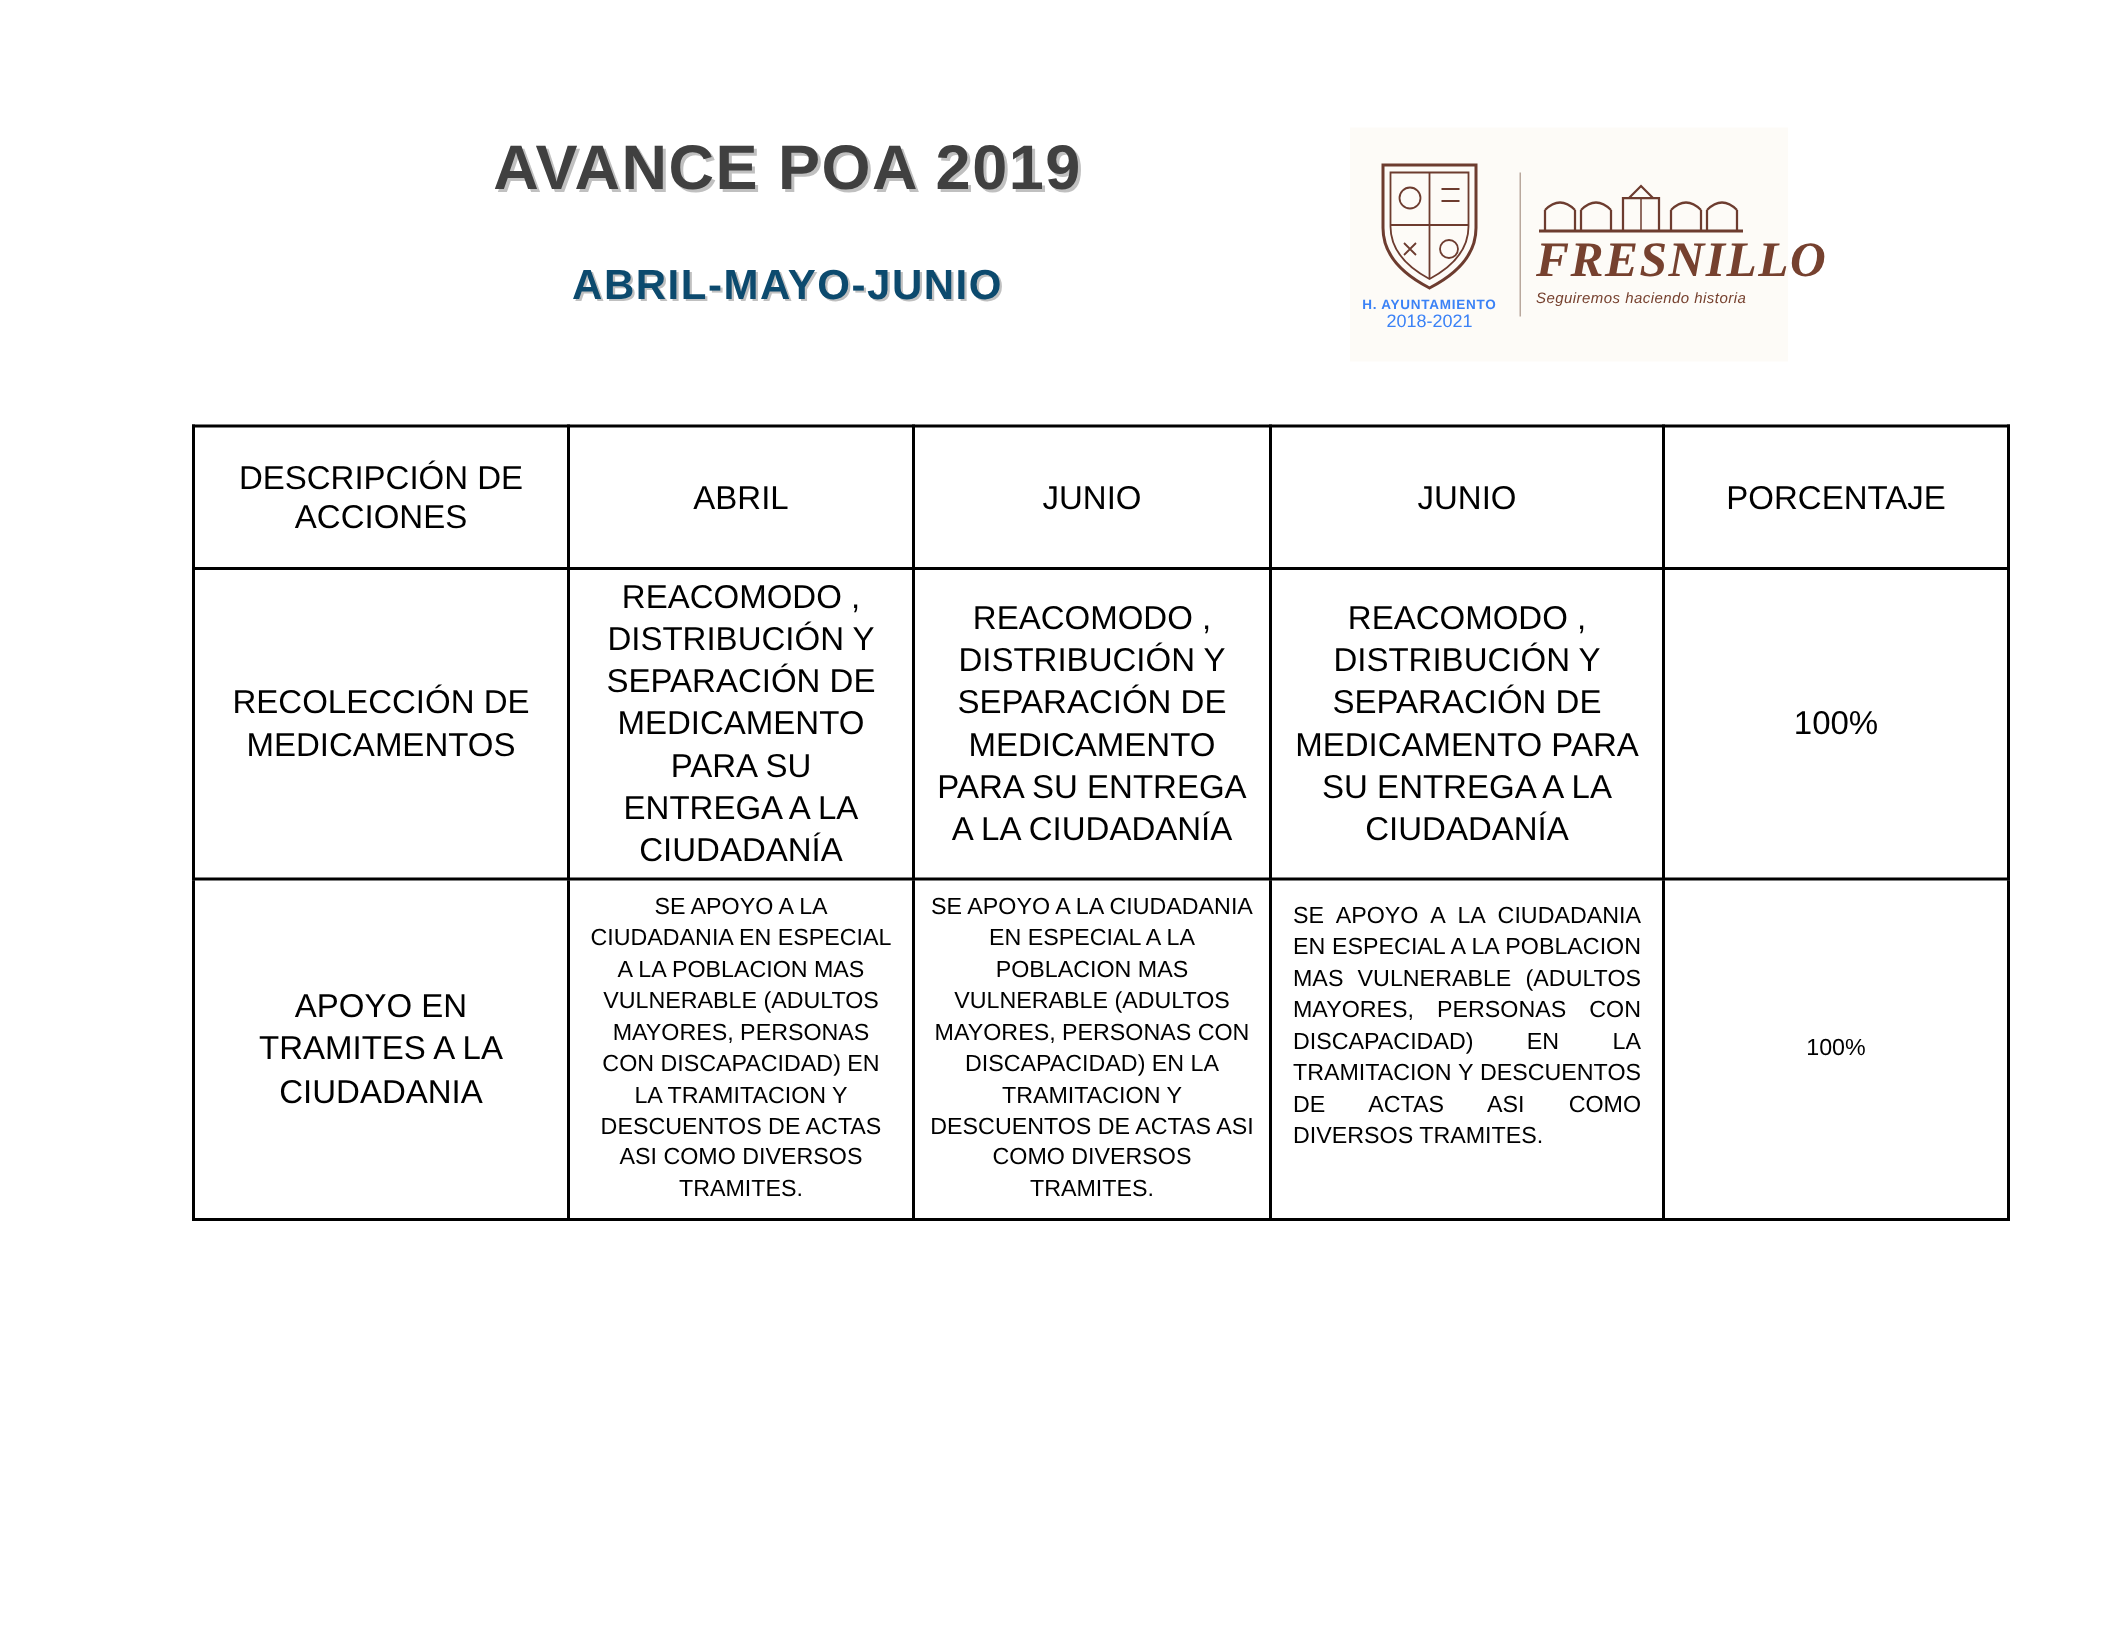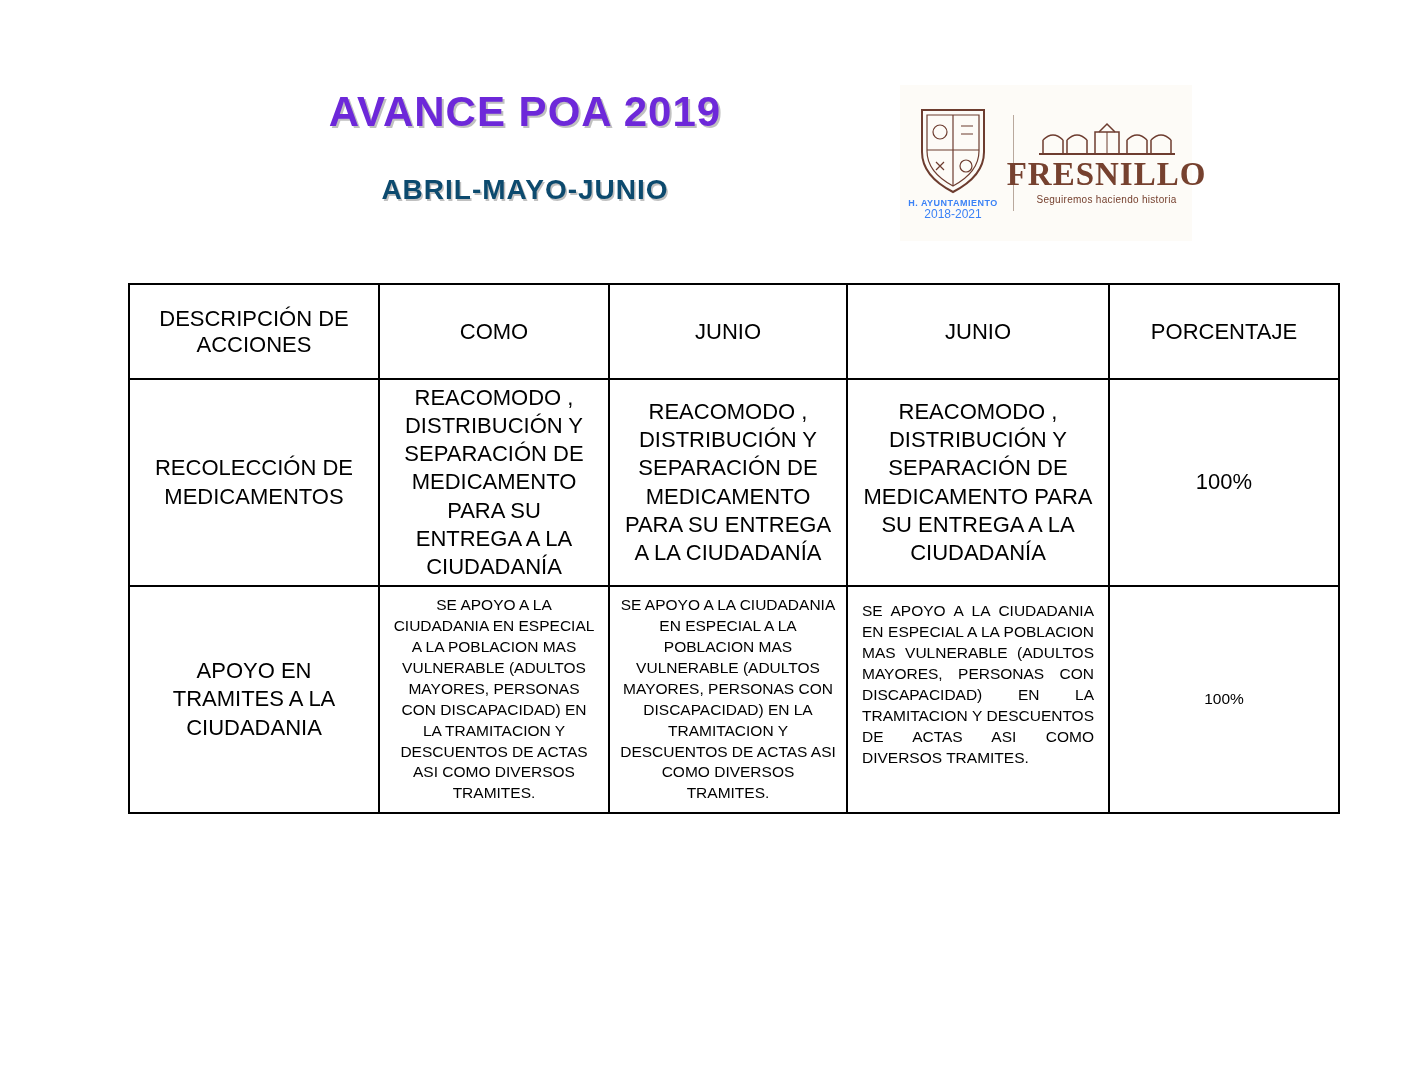--- a/index.html
+++ b/index.html
@@ -19,21 +19,21 @@
     position: absolute;
     left: 230px;
     top: 88px;
     width: 590px;
     text-align: center;
   }
   .doc-title {
     font-size: 42px;
     font-weight: bold;
     letter-spacing: 1px;
-    color: #6d28d9;
+    color: #404040;
     text-shadow: 2px 2px 0 rgba(140,140,140,0.55);
   }
   .doc-subtitle {
     margin-top: 38px;
     font-size: 28px;
     font-weight: bold;
     letter-spacing: 1px;
     color: #0c4a6e;
     text-shadow: 1.5px 1.5px 0 rgba(140,140,140,0.55);
   }
@@ -66,22 +66,23 @@
   .crest-caption .l1 { font-size: 9px; font-weight: bold; letter-spacing: 0.5px; display: block; }
   .crest-caption .l2 { font-size: 12px; font-weight: normal; display: block; }
   .logo-divider {
     width: 1px;
     height: 96px;
     background: #b9a89d;
   }
   .wordmark-block {
     display: flex;
     flex-direction: column;
-    align-items: center;
+    align-items: flex-start;
     width: 165px;
+    font-style: italic;
   }
   .wordmark {
     font-family: "Liberation Serif", serif;
     font-size: 33px;
     font-weight: bold;
     letter-spacing: 1px;
     color: #76412f;
     line-height: 1;
     margin-top: 2px;
   }
@@ -184,21 +185,21 @@
     <colgroup>
       <col style="width:250px">
       <col style="width:230px">
       <col style="width:238px">
       <col style="width:262px">
       <col style="width:230px">
     </colgroup>
     <tbody>
         <tr class="hdr">
       <th>DESCRIPCIÓN DE ACCIONES</th>
-      <th>COMO</th>
+      <th>ABRIL</th>
       <th>JUNIO</th>
       <th>JUNIO</th>
       <th>PORCENTAJE</th>
     </tr>
     <tr class="r1">
       <td class="desc">RECOLECCIÓN DE MEDICAMENTOS</td>
       <td>REACOMODO , DISTRIBUCIÓN Y SEPARACIÓN DE MEDICAMENTO PARA SU ENTREGA A LA CIUDADANÍA</td>
       <td>REACOMODO , DISTRIBUCIÓN Y SEPARACIÓN DE MEDICAMENTO PARA SU ENTREGA A LA CIUDADANÍA</td>
       <td>REACOMODO , DISTRIBUCIÓN Y SEPARACIÓN DE MEDICAMENTO PARA SU ENTREGA A LA CIUDADANÍA</td>
       <td class="pct">100%</td>

